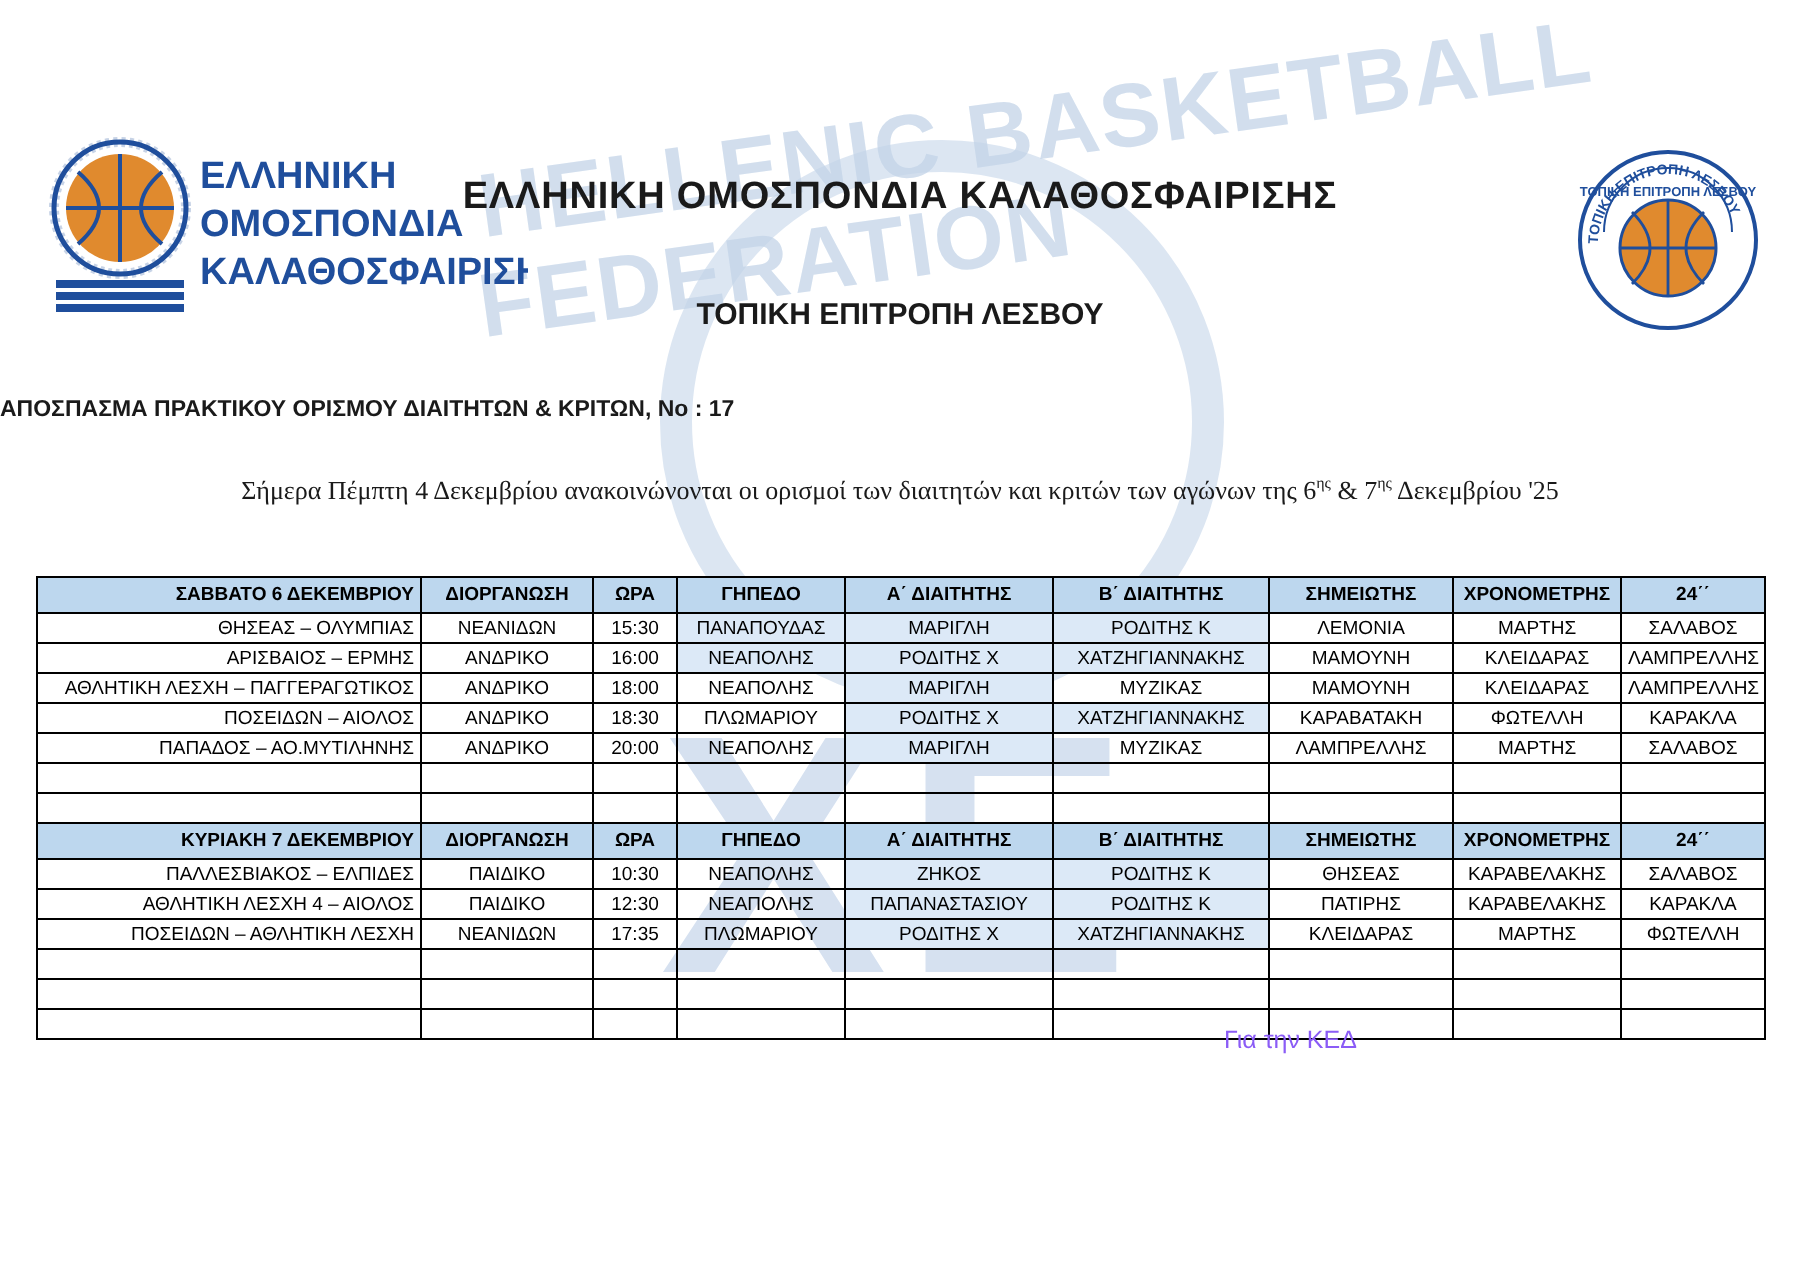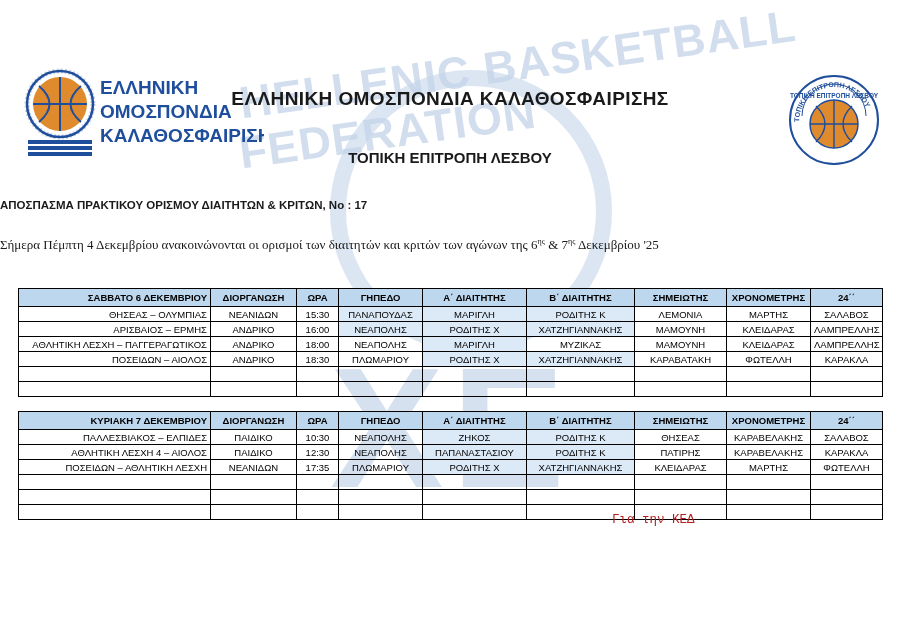--- a/index.html
+++ b/index.html
@@ -127,20 +127,21 @@
     width: 772px;
     font-size: 11.5px;
     font-weight: bold;
     color: #1a1a1a;
   }
   .h-para {
     position: absolute;
     left: 0;
     top: 237px;
     width: 900px;
+    text-align: center;
     font-family: "Liberation Serif", serif;
     font-size: 13px;
     color: #1a1a1a;
   }
   .h-para sup { font-size: 8px; }
   
   .tbl {
     position: absolute;
     border-collapse: collapse;
     table-layout: fixed;
@@ -167,23 +168,23 @@
   .c-center { text-align: center; }
   .hl { background: #dce9f7; }
   .red { color: #ff0000; }
   .empty td { height: 14px; }
   .tbl1 { left: 18px; top: 288px; width: 864px; }
   .tbl2 { left: 18px; top: 411px; width: 864px; border-radius: 16px; }
   .footer-note {
     position: absolute;
     left: 612px;
     top: 513px;
-    font-family: Liberation Mono, monospace;
+    font-family: Liberation Sans, sans-serif;
     font-size: 12.5px;
-    color: #b91c1c;
+    color: #8b5cf6;
     z-index: 2;
   }
 </style>
 </head>
 <body>
 
 <div class="page">
 
   <div class="watermark">
     <div class="wm-circle"></div>
@@ -296,20 +297,31 @@
           <td class="c-left">ΠΟΣΕΙΔΩΝ – ΑΙΟΛΟΣ</td>
           <td class="c-center">ΑΝΔΡΙΚΟ</td>
           <td class="c-center">18:30</td>
           <td class="c-center">ΠΛΩΜΑΡΙΟΥ</td>
           <td class="c-center hl">ΡΟΔΙΤΗΣ Χ</td>
           <td class="c-center hl">ΧΑΤΖΗΓΙΑΝΝΑΚΗΣ</td>
           <td class="c-center">ΚΑΡΑΒΑΤΑΚΗ</td>
           <td class="c-center">ΦΩΤΕΛΛΗ</td>
           <td class="c-center">ΚΑΡΑΚΛΑ</td>
         </tr>
+        <tr>
+          <td class="c-left">ΠΑΠΑΔΟΣ – ΑΟ.ΜΥΤΙΛΗΝΗΣ</td>
+          <td class="c-center">ΑΝΔΡΙΚΟ</td>
+          <td class="c-center">20:00</td>
+          <td class="c-center">ΝΕΑΠΟΛΗΣ</td>
+          <td class="c-center hl">ΜΑΡΙΓΛΗ</td>
+          <td class="c-center">ΜΥΖΙΚΑΣ</td>
+          <td class="c-center">ΛΑΜΠΡΕΛΛΗΣ</td>
+          <td class="c-center">ΜΑΡΤΗΣ</td>
+          <td class="c-center">ΣΑΛΑΒΟΣ</td>
+        </tr>
         <tr class="empty">
           <td>&nbsp;</td>
           <td>&nbsp;</td>
           <td>&nbsp;</td>
           <td>&nbsp;</td>
           <td>&nbsp;</td>
           <td>&nbsp;</td>
           <td>&nbsp;</td>
           <td>&nbsp;</td>
           <td>&nbsp;</td>

